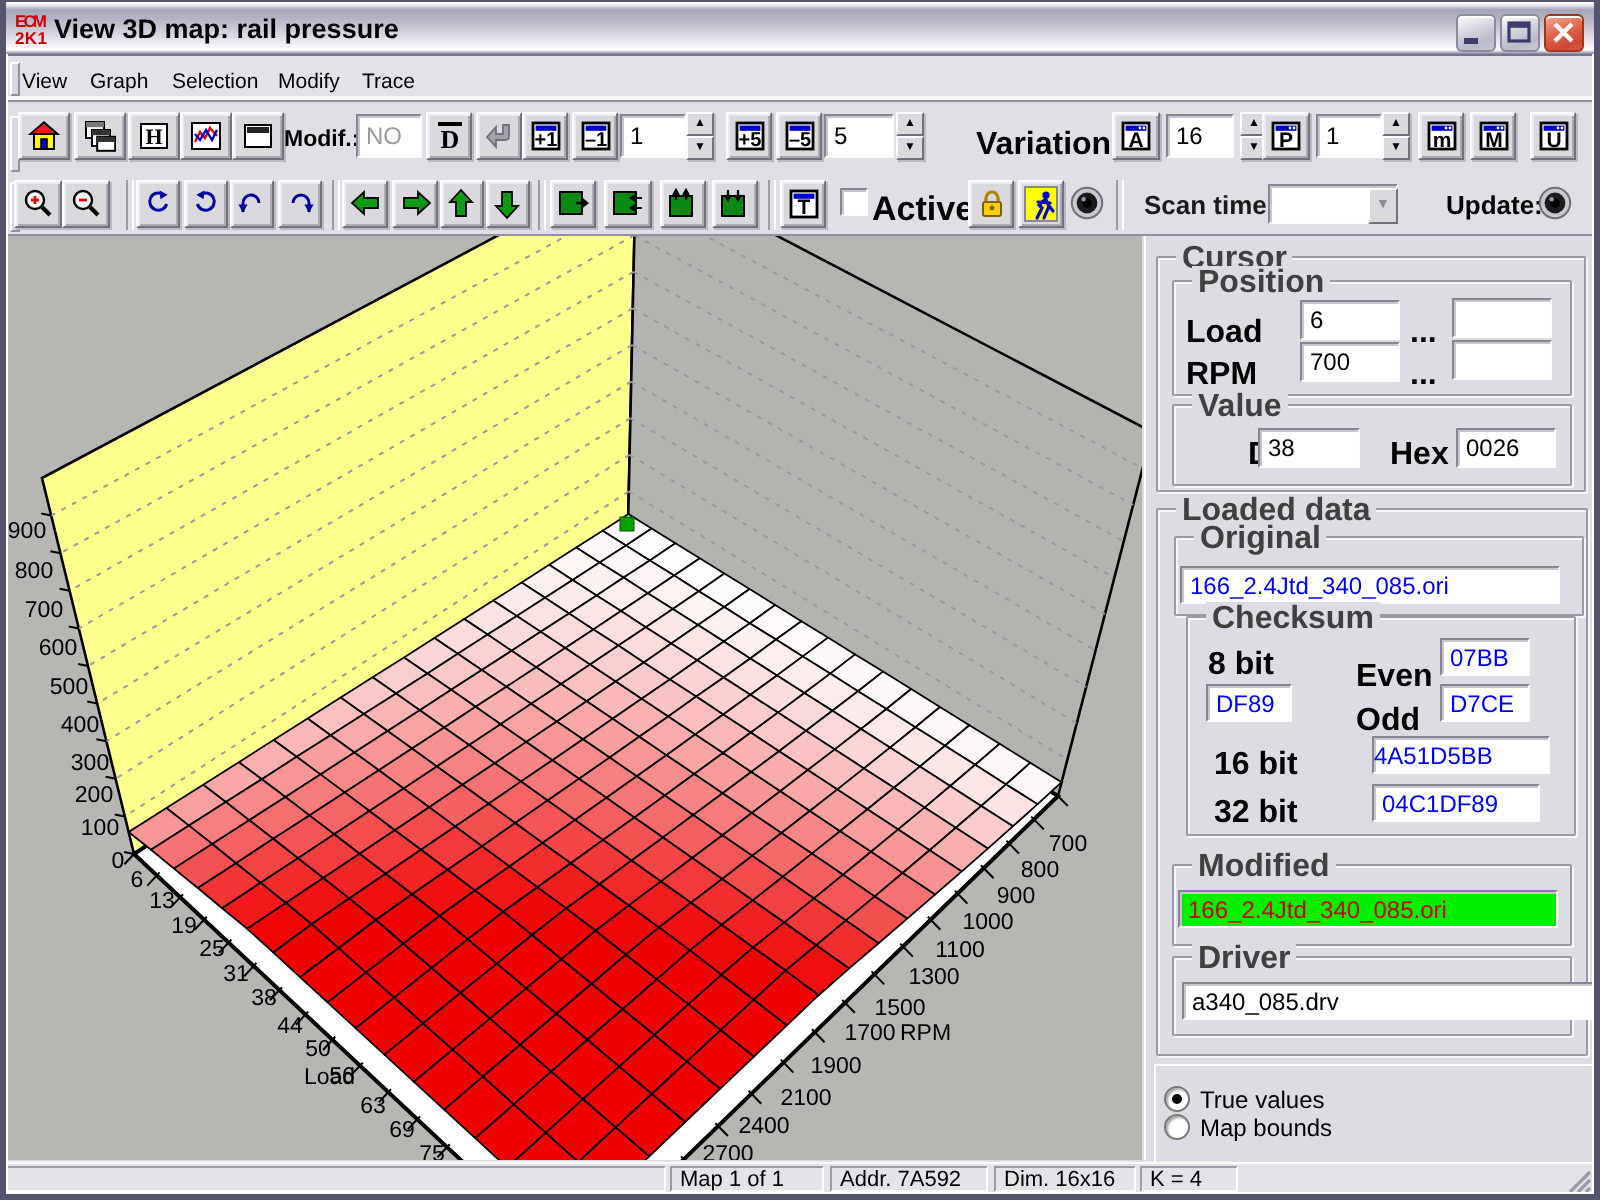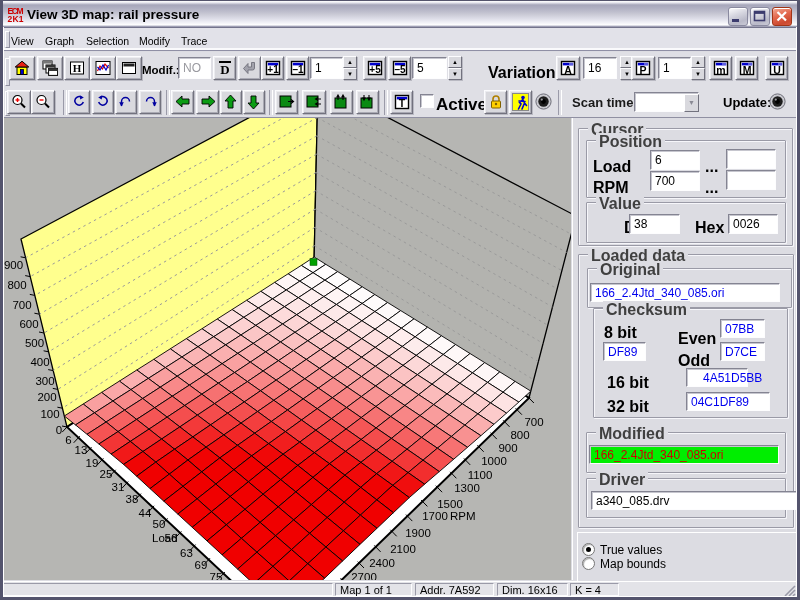--- a/index.html
+++ b/index.html
@@ -748,21 +748,21 @@
 <div class="fld bluetxt" style="left:590px;top:283px;width:190px;height:19px;padding:2px 0 0 4px;">166_2.4Jtd_340_085.ori</div>
 <div class="gb" style="left:593px;top:308px;width:193px;height:108px"></div>
     <div class="gbl" style="left:603px;top:301px">Checksum</div>
 <div class="lbl" style="left:604px;top:324px">8 bit</div>
 <div class="fld bluetxt" style="left:603px;top:342px;width:43px;height:19px;padding:2px 0 0 4px;">DF89</div>
 <div class="lbl" style="left:678px;top:330px">Even</div>
 <div class="fld bluetxt" style="left:720px;top:319px;width:45px;height:19px;padding:2px 0 0 4px;">07BB</div>
 <div class="lbl" style="left:678px;top:352px">Odd</div>
 <div class="fld bluetxt" style="left:720px;top:342px;width:45px;height:19px;padding:2px 0 0 4px;">D7CE</div>
 <div class="lbl" style="left:607px;top:374px">16 bit</div>
-<div class="fld bluetxt" style="left:686px;top:368px;width:62px;height:19px;padding:2px 0 0 16px;">4A51D5BB</div>
+<div class="fld bluetxt" style="left:686px;top:368px;width:89px;height:19px;padding:2px 0 0 0;">4A51D5BB</div>
 <div class="lbl" style="left:607px;top:398px">32 bit</div>
 <div class="fld bluetxt" style="left:686px;top:392px;width:84px;height:19px;padding:2px 0 0 4px;">04C1DF89</div>
 <div class="gb" style="left:586px;top:432px;width:198px;height:39px"></div>
     <div class="gbl" style="left:596px;top:425px">Modified</div>
 <div class="fld " style="left:589px;top:445px;width:190px;height:19px;padding:2px 0 0 4px;background:#00ee00;color:#cc0000;">166_2.4Jtd_340_085.ori</div>
 <div class="gb" style="left:586px;top:478px;width:198px;height:38px"></div>
     <div class="gbl" style="left:596px;top:471px">Driver</div>
 <div class="fld " style="left:591px;top:491px;width:212px;height:19px;padding:2px 0 0 4px;">a340_085.drv</div>
 <div class="abs" style="left:577px;top:532px;width:218px;height:48px;background:#dcdce2;border:1px solid;border-color:#fff #8f8fa0 #8f8fa0 #fff"></div>
 <div class="radio" style="left:582px;top:543px"></div>

